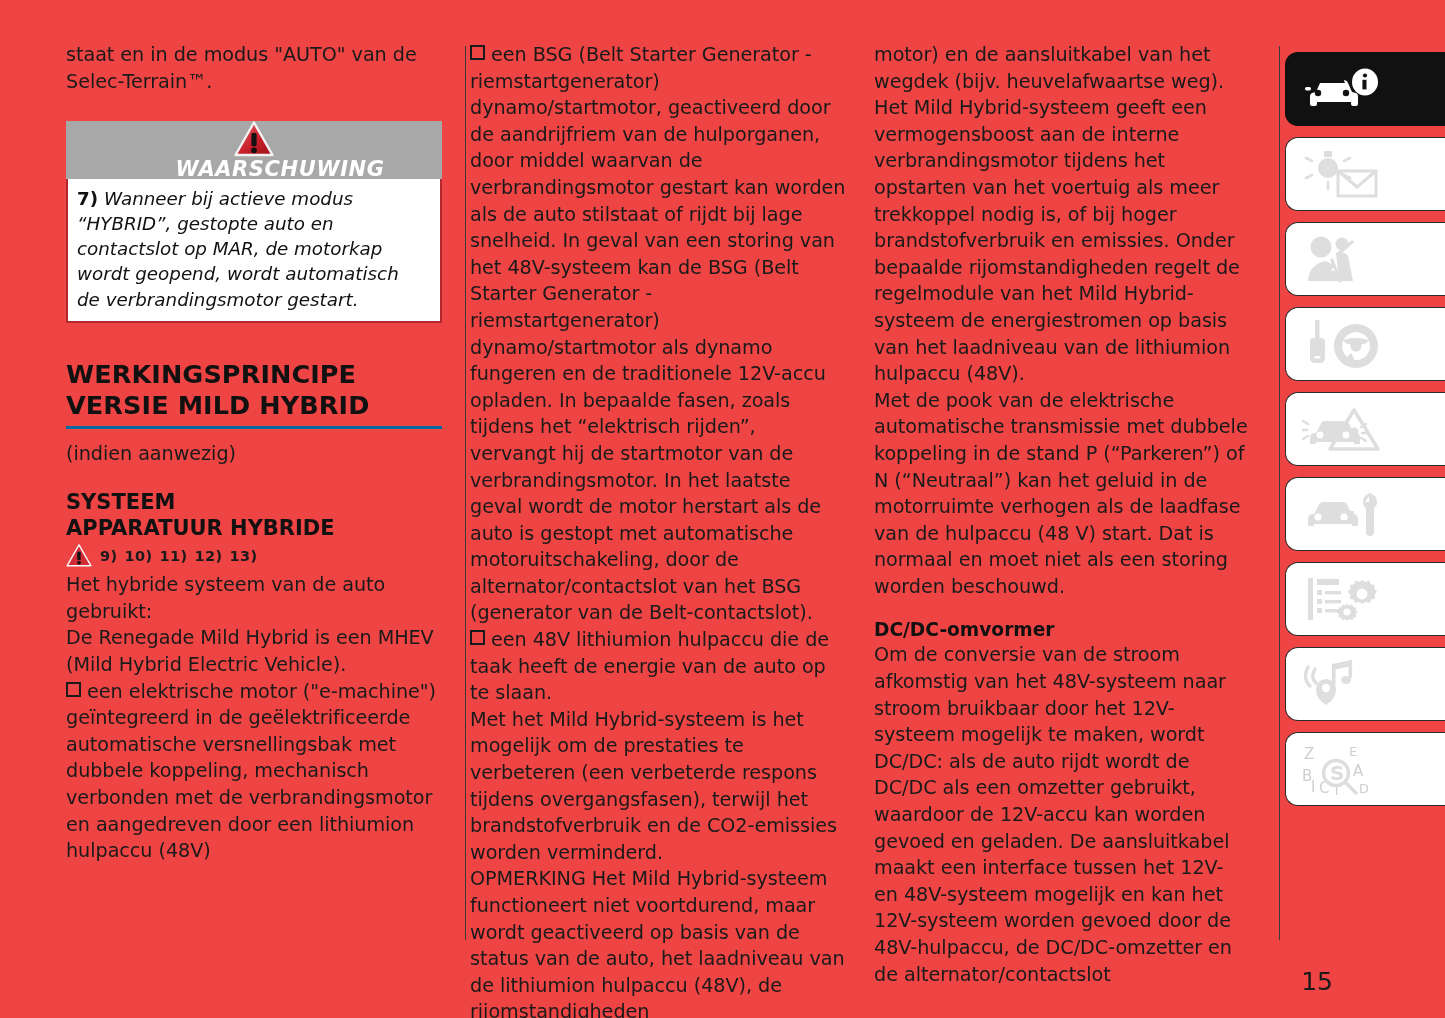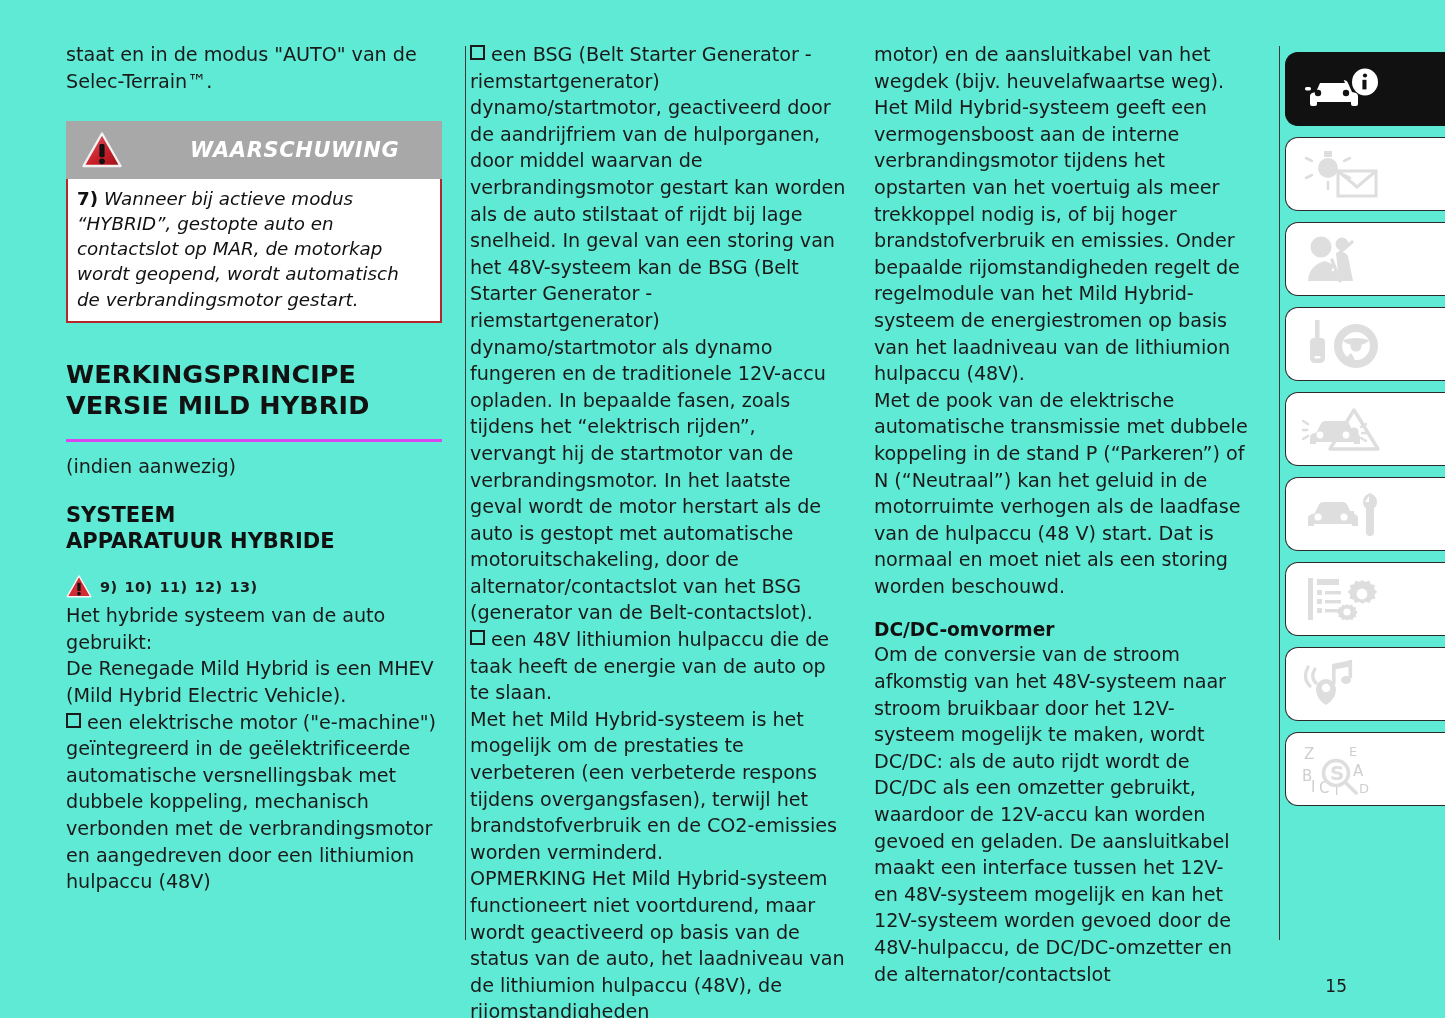--- a/index.html
+++ b/index.html
@@ -13,21 +13,21 @@
     font-family: "DejaVu Sans", "Liberation Sans", sans-serif;
     color: #1a1a1a;
     position: relative;
     overflow: hidden;
   }
 
   
   #page {
     position: absolute;
     inset: 0;
-    background: #5eead4;
+    background: #ef4444;
   }
 
   
   .columns {
     position: absolute;
     left: 66px;
     top: 42px;
     width: 1210px;
     height: 900px;
     display: flex;
@@ -63,20 +63,21 @@
 
   
   .warn-wrap { margin-top: 26px; }
   .warn-head {
     background: #a8a8a8;
     height: 58px;
     display: flex;
     align-items: center;
     position: relative;
     padding-left: 0;
+    flex-direction: column;
   }
   .warn-head .tri-holder {
     width: 72px;
     display: flex;
     align-items: center;
     justify-content: center;
   }
   .warn-title {
     font-family: "DejaVu Sans", "Liberation Sans", sans-serif;
     font-style: italic;
@@ -104,21 +105,21 @@
   
   .tri {
     position: relative;
     width: 40px;
     height: 36px;
   }
   .tri svg { display:block; }
 
   .tri-small { width: 26px; height: 23px; display:inline-block; vertical-align: -5px; }
   .ref-line {
-    margin-top: 21px;
+    margin-top: 3px;
     margin-bottom: 5px;
     display: flex;
     align-items: center;
     gap: 8px;
   }
   .ref-nums {
     font-size: 14.5px;
     font-weight: bold;
     letter-spacing: 0.4px;
     color: #1a1a1a;
@@ -126,22 +127,22 @@
   .ref-nums span { margin-right: 7px; }
 
   
   h1.sec {
     font-family: "DejaVu Sans", "Liberation Sans", sans-serif;
     font-weight: bold;
     font-size: 25.5px;
     line-height: 31px;
     letter-spacing: 0.1px;
     margin: 36px 0 0 0;
-    padding-bottom: 18px;
-    border-bottom: 3px solid #d946ef;
+    padding-bottom: 5px;
+    border-bottom: 3px solid #0369a1;
     color: #111;
   }
   h2.sub {
     font-family: "DejaVu Sans", "Liberation Sans", sans-serif;
     font-weight: bold;
     font-size: 21px;
     line-height: 26px;
     margin: 22px 0 0 0;
     color: #111;
   }
@@ -187,23 +188,23 @@
   }
   .tab.active {
     background: #111111;
     border-color: #111111;
   }
   .tab svg { display: block; }
 
   
   #pageno {
     position: absolute;
-    right: 98px;
+    right: 112px;
     bottom: 22px;
-    font-size: 17px;
+    font-size: 25px;
     color: #1a1a1a;
     font-family: "DejaVu Sans", "Liberation Sans", sans-serif;
   }
 </style>
 </head>
 <body>
 
 <div id="page">
 
   <div class="columns">

